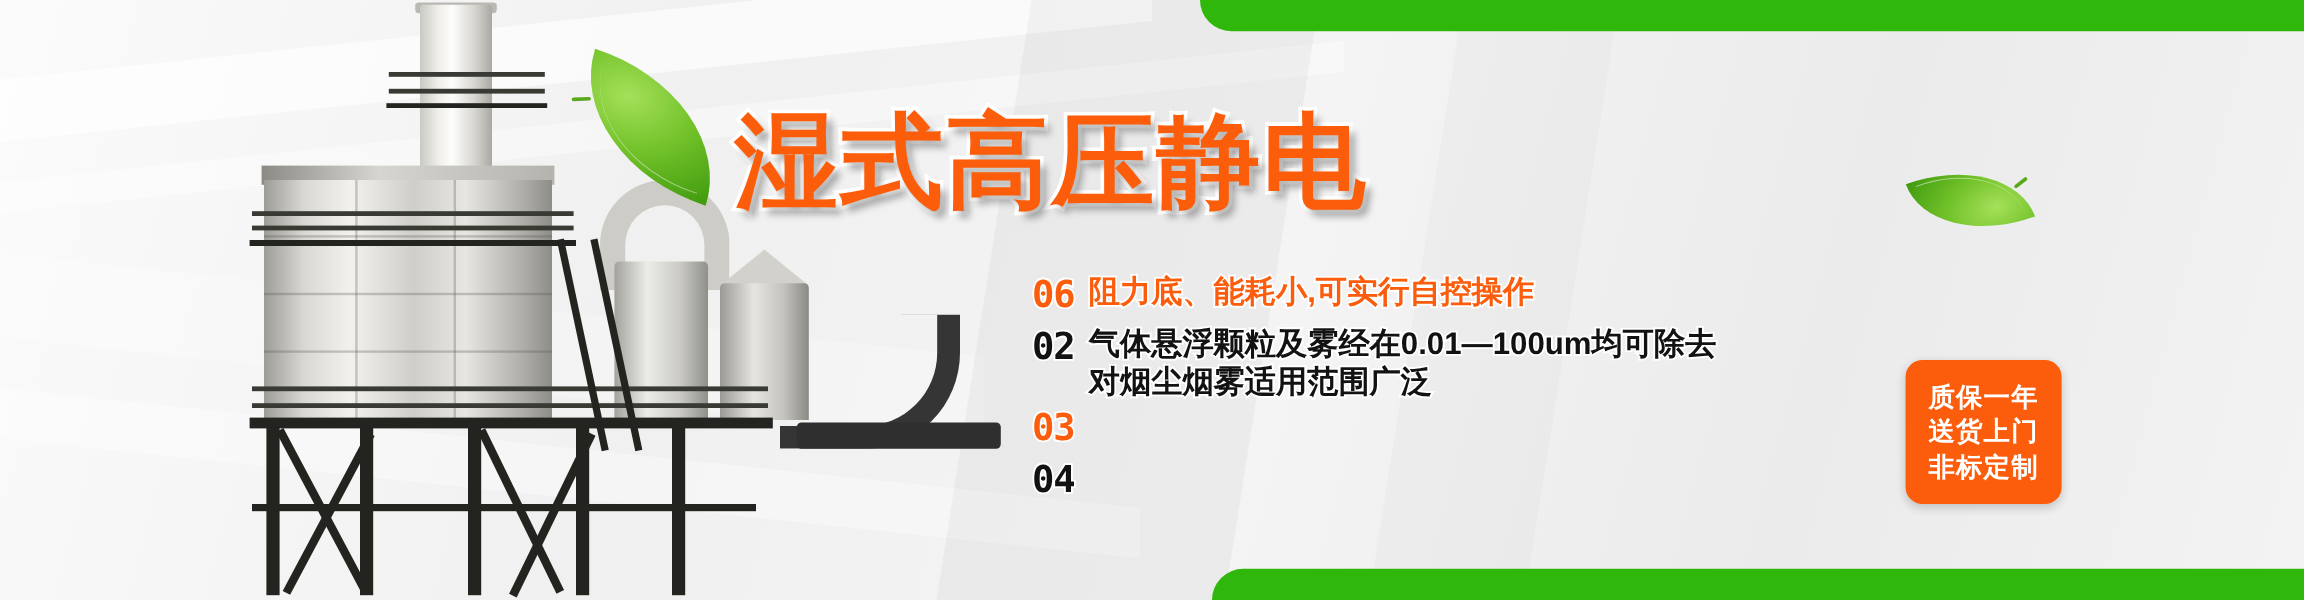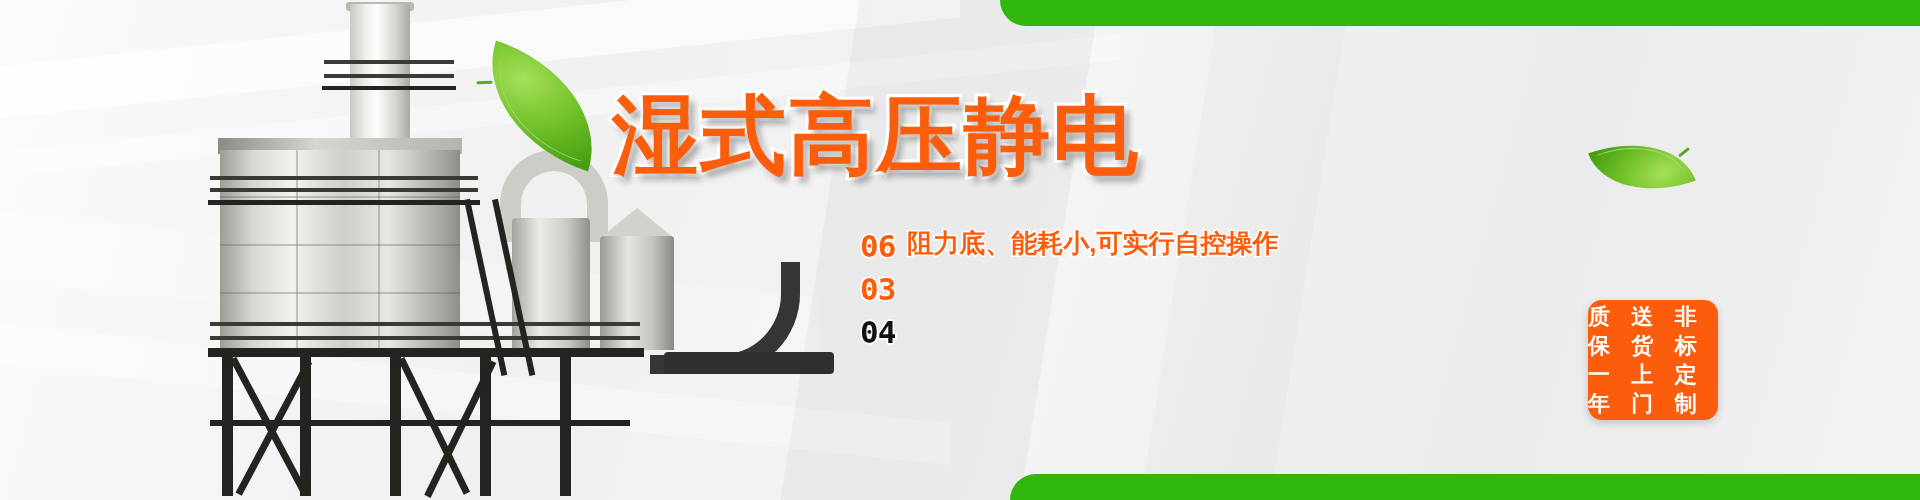--- a/index.html
+++ b/index.html
@@ -105,21 +105,21 @@
   .feat .txt{font-size:26px;font-weight:bold;line-height:1.22;
     -webkit-text-stroke:3px #ffffff;paint-order:stroke fill;}
   .feat .txt .l2{display:block;}
   .feat.orange .num,.feat.orange .txt{color:#fb5d0c;}
   .feat.dark .num,.feat.dark .txt{color:#121212;}
 
   
   .badge{
     position:absolute;left:1588px;top:300px;width:130px;height:120px;
     background:#fb5d0c;border-radius:14px;
-    display:flex;flex-direction:row;justify-content:center;align-items:center;
+    display:flex;flex-direction:column;justify-content:center;align-items:center;
     box-shadow:0 3px 8px rgba(0,0,0,.18);
   }
   .badge div{color:#fff;font-size:22px;font-weight:bold;line-height:1.32;letter-spacing:1px;}
 </style>
 </head>
 <body>
 
 <div id="banner">
 
   <div class="streak s1"></div>
@@ -191,20 +191,27 @@
 
   <div class="features">
 
     <div class="feat orange">
       <span class="num">06</span>
       <span class="txt">
         <span>阻力底、能耗小,可实行自控操作</span>
       </span>
     </div>
 
+    <div class="feat dark">
+      <span class="num">02</span>
+      <span class="txt">
+        <span>气体悬浮颗粒及雾经在0.01—100um均可除去</span>
+        <span class="l2">对烟尘烟雾适用范围广泛</span>
+      </span>
+    </div>
 
     <div class="feat orange">
       <span class="num">03</span>
     </div>
 
     <div class="feat dark">
       <span class="num">04</span>
     </div>
 
   </div>

